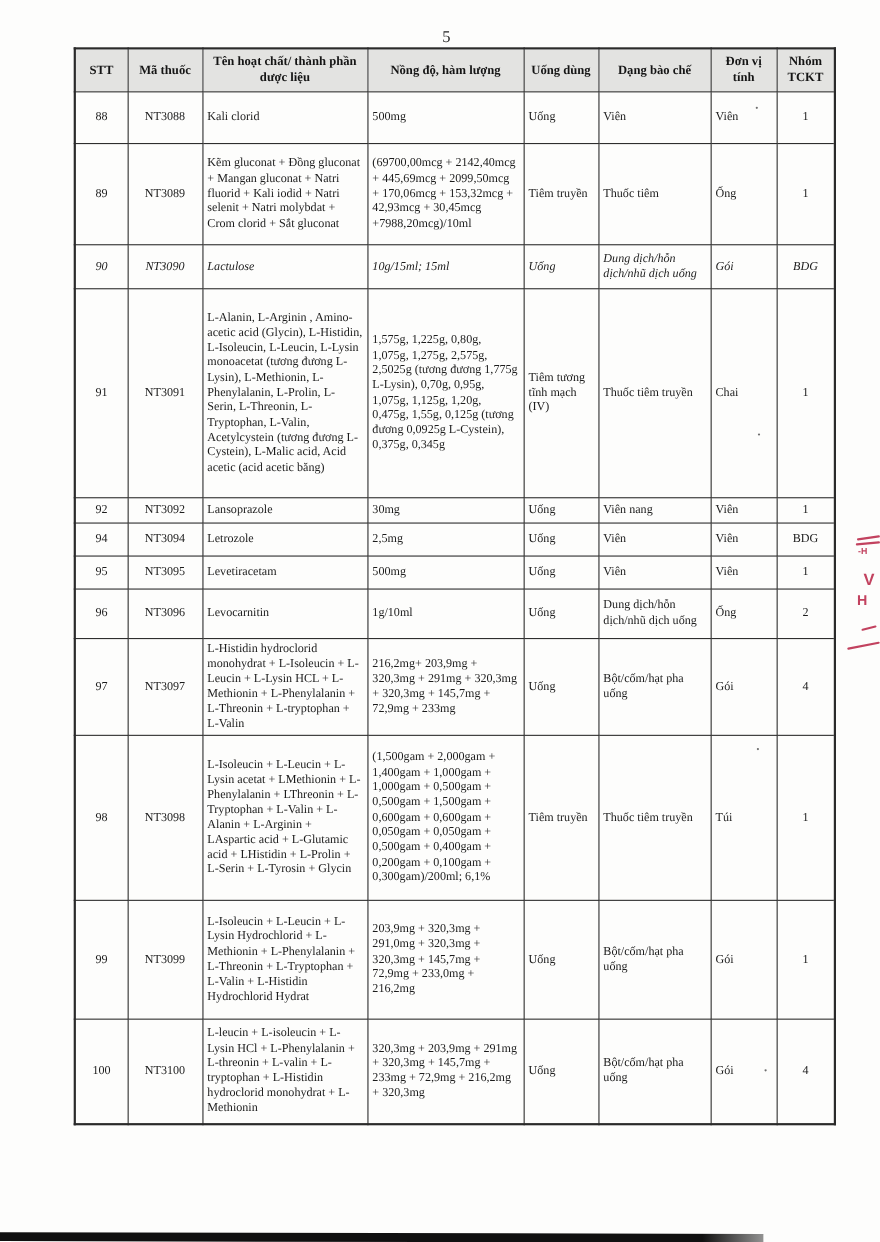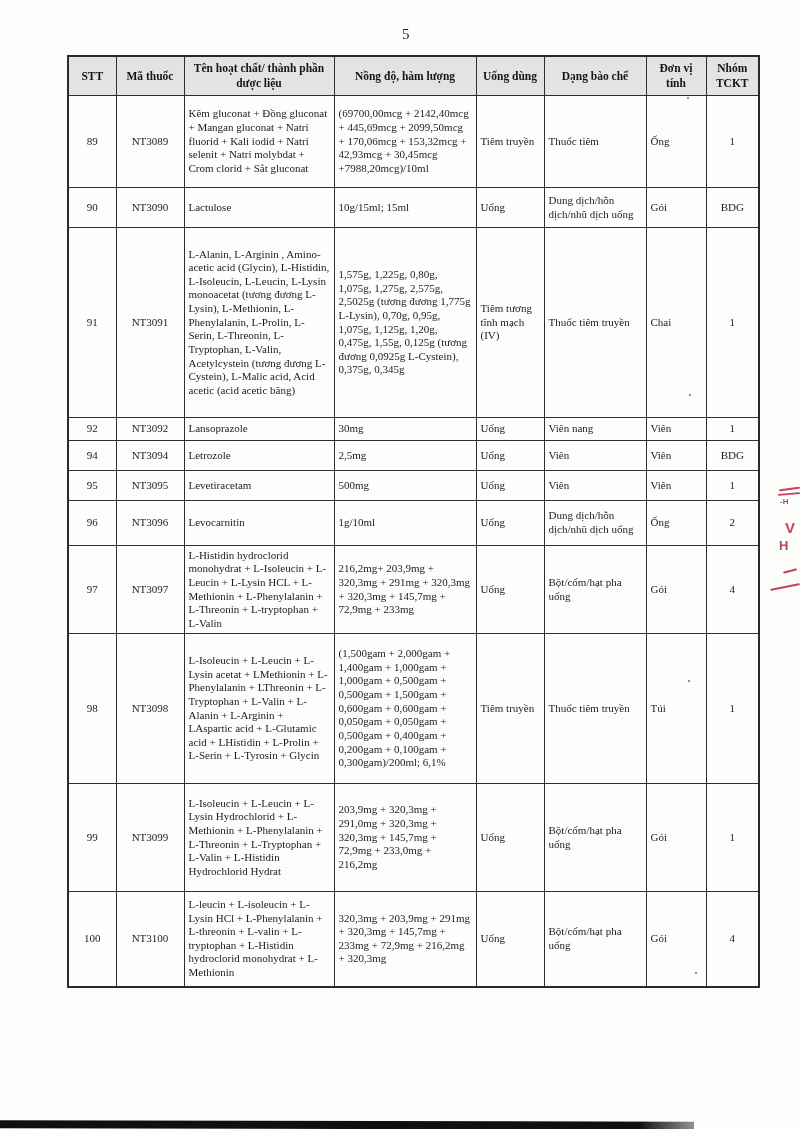--- a/index.html
+++ b/index.html
@@ -15,21 +15,21 @@
   .page-number {
     position: absolute;
     top: 26px;
     left: 402px;
     font-size: 15px;
     color: #222;
   }
   table.drug-table {
     position: absolute;
     left: 67px;
-    top: 55px;
+    top: 43px;
     width: 691px;
     border-collapse: collapse;
     table-layout: fixed;
     border: 2px solid #2a2a2a;
     padding-left: 44px;
   }
   .drug-table th, .drug-table td {
     border: 1px solid #2e2e2e;
     padding: 1px 4px;
     font-size: 11px;
@@ -87,31 +87,41 @@
         <th>Mã thuốc</th>
         <th>Tên hoạt chất/ thành phần dược liệu</th>
         <th>Nồng độ, hàm lượng</th>
         <th>Uống dùng</th>
         <th>Dạng bào chế</th>
         <th>Đơn vị tính</th>
         <th>Nhóm TCKT</th>
       </tr>
     </thead>
     <tbody>
+        <tr style="height: 47px;">
+          <td class="col-stt">88</td>
+          <td class="col-code">NT3088</td>
+          <td class="col-name">Kali clorid</td>
+          <td class="col-dose">500mg</td>
+          <td class="col-route">Uống</td>
+          <td class="col-form">Viên</td>
+          <td class="col-unit">Viên</td>
+          <td class="col-group">1</td>
+        </tr>
         <tr style="height: 92px;">
           <td class="col-stt">89</td>
           <td class="col-code">NT3089</td>
           <td class="col-name">Kẽm gluconat + Đồng gluconat + Mangan gluconat + Natri fluorid + Kali iodid + Natri selenit + Natri molybdat + Crom clorid + Sắt gluconat</td>
           <td class="col-dose">(69700,00mcg + 2142,40mcg + 445,69mcg + 2099,50mcg + 170,06mcg + 153,32mcg + 42,93mcg + 30,45mcg +7988,20mcg)/10ml</td>
           <td class="col-route">Tiêm truyền</td>
           <td class="col-form">Thuốc tiêm</td>
           <td class="col-unit">Ống</td>
           <td class="col-group">1</td>
         </tr>
-        <tr style="height: 40px;">
+        <tr style="height: 40px; font-style: italic;">
           <td class="col-stt">90</td>
           <td class="col-code">NT3090</td>
           <td class="col-name">Lactulose</td>
           <td class="col-dose">10g/15ml; 15ml</td>
           <td class="col-route">Uống</td>
           <td class="col-form">Dung dịch/hỗn dịch/nhũ dịch uống</td>
           <td class="col-unit">Gói</td>
           <td class="col-group">BDG</td>
         </tr>
         <tr style="height: 190px;">

